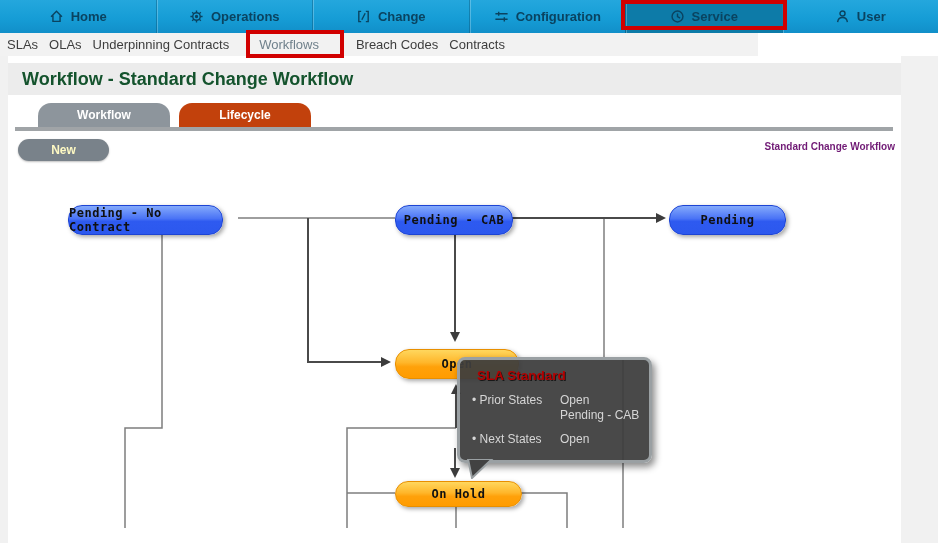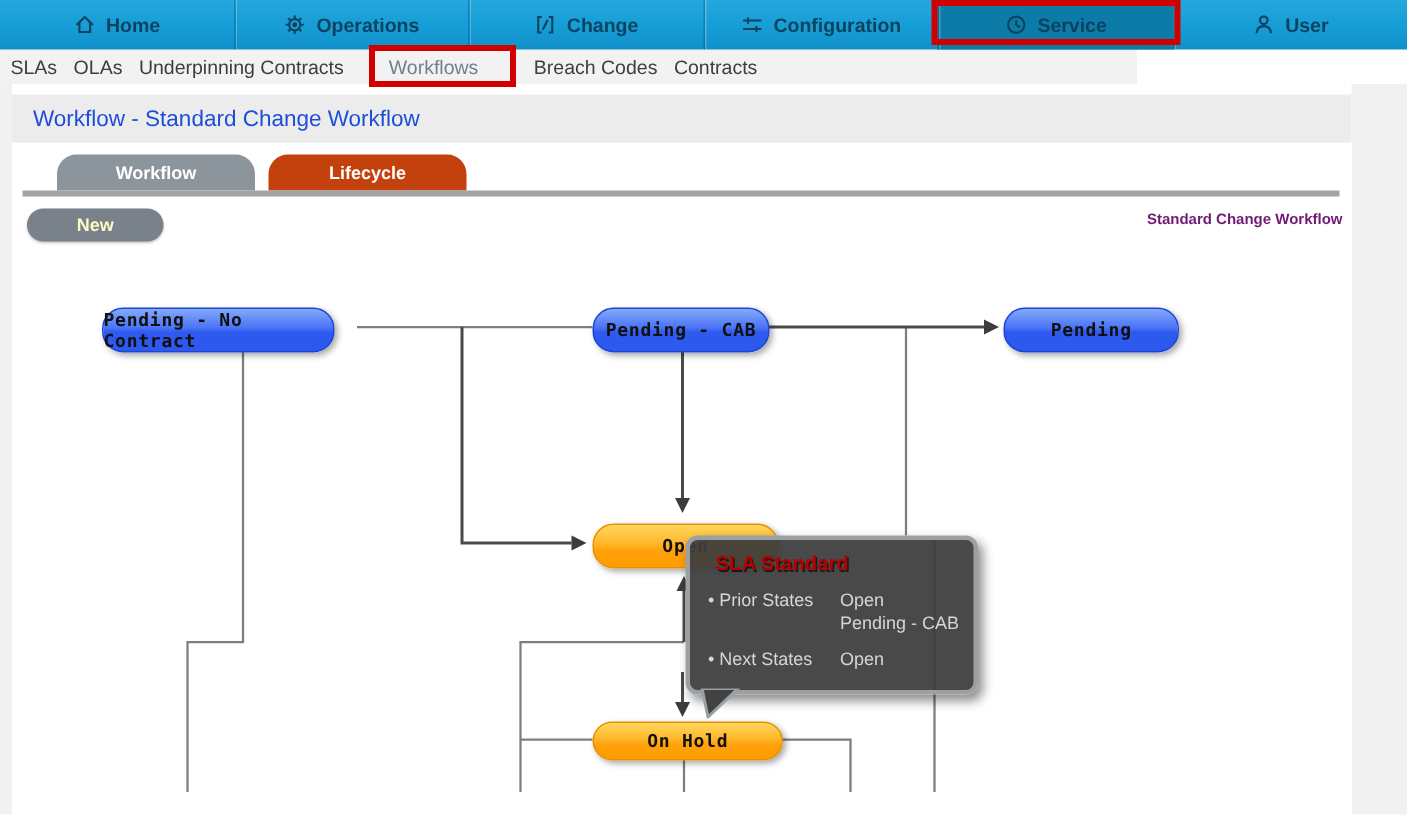--- a/index.html
+++ b/index.html
@@ -33,21 +33,21 @@
   .subnav-item{margin-left:11px;cursor:pointer;white-space:nowrap;}
   .subnav-item:first-child{margin-left:7px;}
   .subnav-item.dimmed{color:#6f808b;margin-left:30px;margin-right:26px;}
   
   .gutter{position:absolute;top:56px;height:487px;background:#f1f1f1;z-index:0;}
   .gutter.left{left:0;width:8px;}
   .gutter.right{left:901px;width:37px;}
   
   .card{position:absolute;left:8px;top:63px;width:893px;height:480px;background:#ffffff;z-index:1;}
   .card-header{height:32px;background:#ececec;display:flex;align-items:center;}
-  .page-title{margin:0 0 0 14px;font-size:15px;font-weight:normal;color:#1d4ed8;}
+  .page-title{margin:0 0 0 14px;font-size:18px;font-weight:bold;color:#14532d;}
   .tabs{position:absolute;left:30px;top:40px;height:24px;display:flex;gap:9px;}
   .tab{
     min-width:112px;height:24px;border-radius:13px 13px 0 0;
     color:#ffffff;font-weight:bold;font-size:12px;
     display:flex;align-items:center;justify-content:center;cursor:pointer;
     padding:0 10px;
   }
   .tab-active{background:#8d959c;}
   .tab-inactive{background:#c2410c;}
   .tabbar{position:absolute;left:7px;top:64px;width:878px;height:4px;background:#a0a4a7;}

